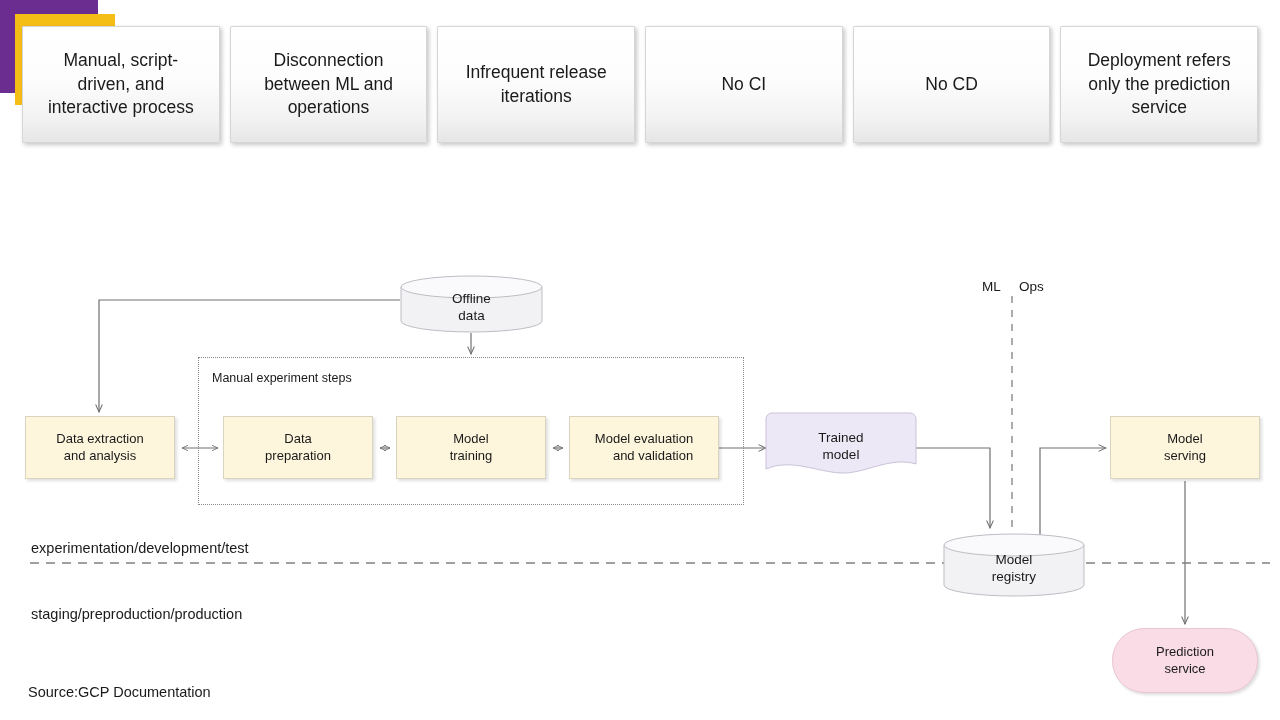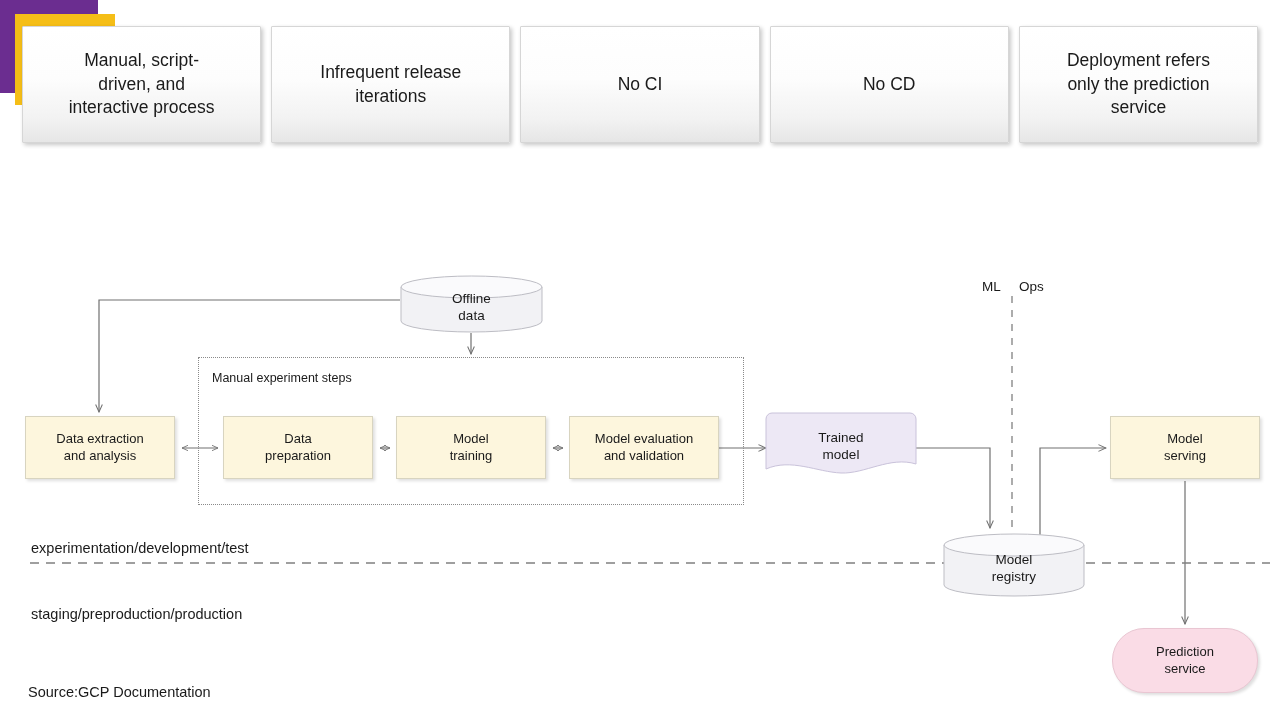--- a/index.html
+++ b/index.html
@@ -171,20 +171,25 @@
 <body>
 
 <div class="corner-purple"></div>
 <div class="corner-yellow"></div>
 
 <div class="cards-row">
   <div class="card">
     <span class="card-label">Manual, script-
 driven, and
 interactive process</span>
+  </div>
+  <div class="card">
+    <span class="card-label">Disconnection
+between ML and
+operations</span>
   </div>
   <div class="card">
     <span class="card-label">Infrequent  release
 iterations</span>
   </div>
   <div class="card">
     <span class="card-label">No CI</span>
   </div>
   <div class="card">
     <span class="card-label">No CD</span>
@@ -252,21 +257,21 @@
   <div class="node node-yellow" style="left:223px; top:416px; width:150px; height:63px;">
     <span>Data
 preparation</span>
   </div>
 
   <div class="node node-yellow" style="left:396px; top:416px; width:150px; height:63px;">
     <span>Model
 training</span>
   </div>
 
-  <div class="node node-yellow" style="left:569px; top:416px; width:150px; height:63px;">
+  <div class="node node-yellow" style="left:569px; top:416px; width:150px; height:63px;text-align:right;">
     <span>Model evaluation
 and validation</span>
   </div>
 
   <div class="doc-shape" style="left:765px; top:412px; width:152px; height:68px;">
     <svg width="152" height="68">
       <path d="M 1 7 A 6 6 0 0 1 7 1 L 145 1 A 6 6 0 0 1 151 7
                L 151 52
                C 125 44, 100 62, 76 61
                C 52 60, 26 46, 1 57

